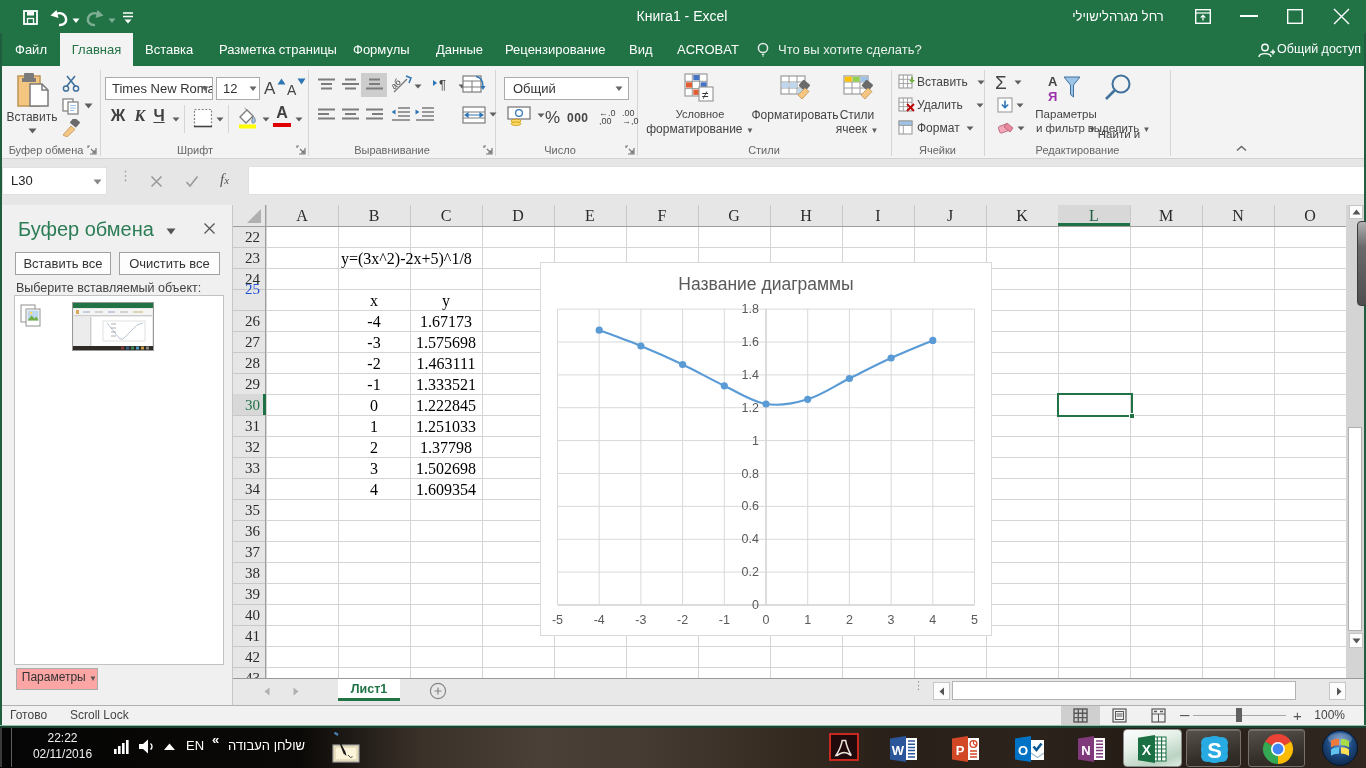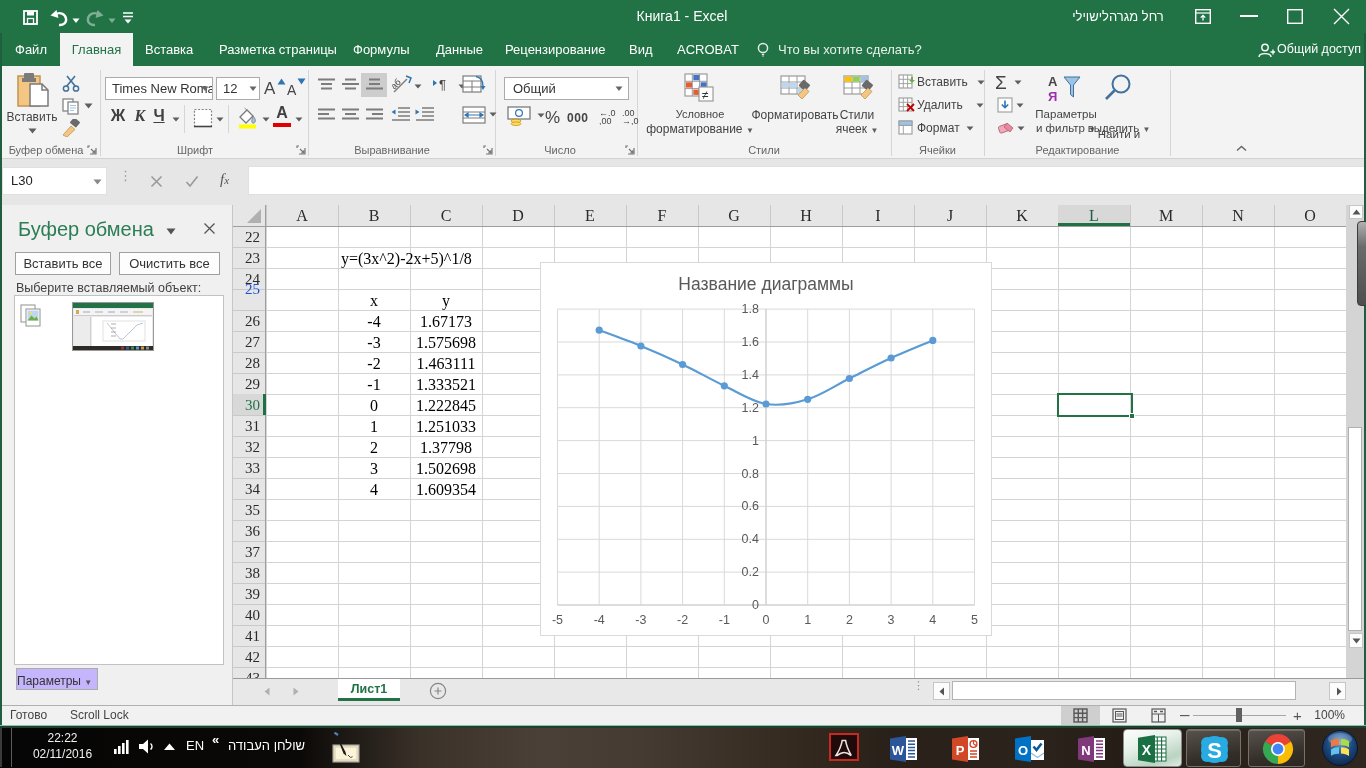--- a/index.html
+++ b/index.html
@@ -462,21 +462,21 @@
       <div class="abs" style="left:0;top:43px;width:80px;height:4px;background:#2e2a26;"></div>
       <svg class="abs" style="left:48px;top:43px" width="32" height="4" viewBox="0 0 32 4">
         <rect x="0" y="0.5" width="3" height="3" fill="#8a3a3a"></rect>
         <rect x="5" y="0.5" width="3" height="3" fill="#3a5a8a"></rect>
         <rect x="10" y="0.5" width="3" height="3" fill="#3a8a5a"></rect>
         <rect x="15" y="0.5" width="3" height="3" fill="#4a9ac2"></rect>
         <rect x="20" y="0.5" width="3" height="3" fill="#c29a4a"></rect>
         <rect x="25" y="0.5" width="3" height="3" fill="#888"></rect>
       </svg>
     </div>
-    <div class="abs" style="left:16px;top:463px;width:82px;height:22px;background:#c4b5fd;border:1px solid #ababab;font-size:12px;color:#333;text-align:left;line-height:24px;">Параметры <span style="font-size:8px;color:#555;">▼</span></div>
+    <div class="abs" style="left:16px;top:463px;width:82px;height:22px;background:#fca5a5;border:1px solid #ababab;font-size:12px;color:#333;text-align:right;line-height:16px;">Параметры <span style="font-size:8px;color:#555;">▼</span></div>
   </div>
   <div class="abs" id="grid">
     <div id="colhdr"></div>
     <div id="rowhdr"></div>
     <div id="cells"></div>
     <div id="corner"><svg width="33" height="21">
         <path d="M28 4 L28 18 L14 18 z" fill="#b0b0b0"></path>
       </svg></div>
     <div class="abs" style="left:825px;top:0;width:72px;height:21px;background:#d8d8d8;border-bottom:3px solid #1e7145;"></div>
     <div class="abs" style="left:0;top:189px;width:33px;height:21px;background:#d8d8d8;border-right:3px solid #1e7145;"></div>

